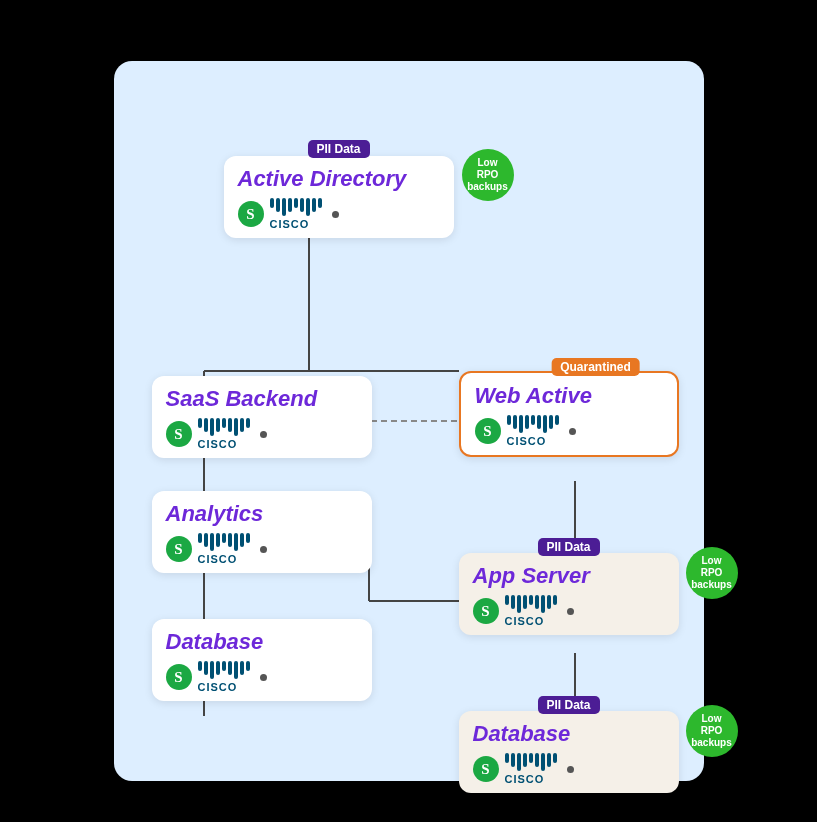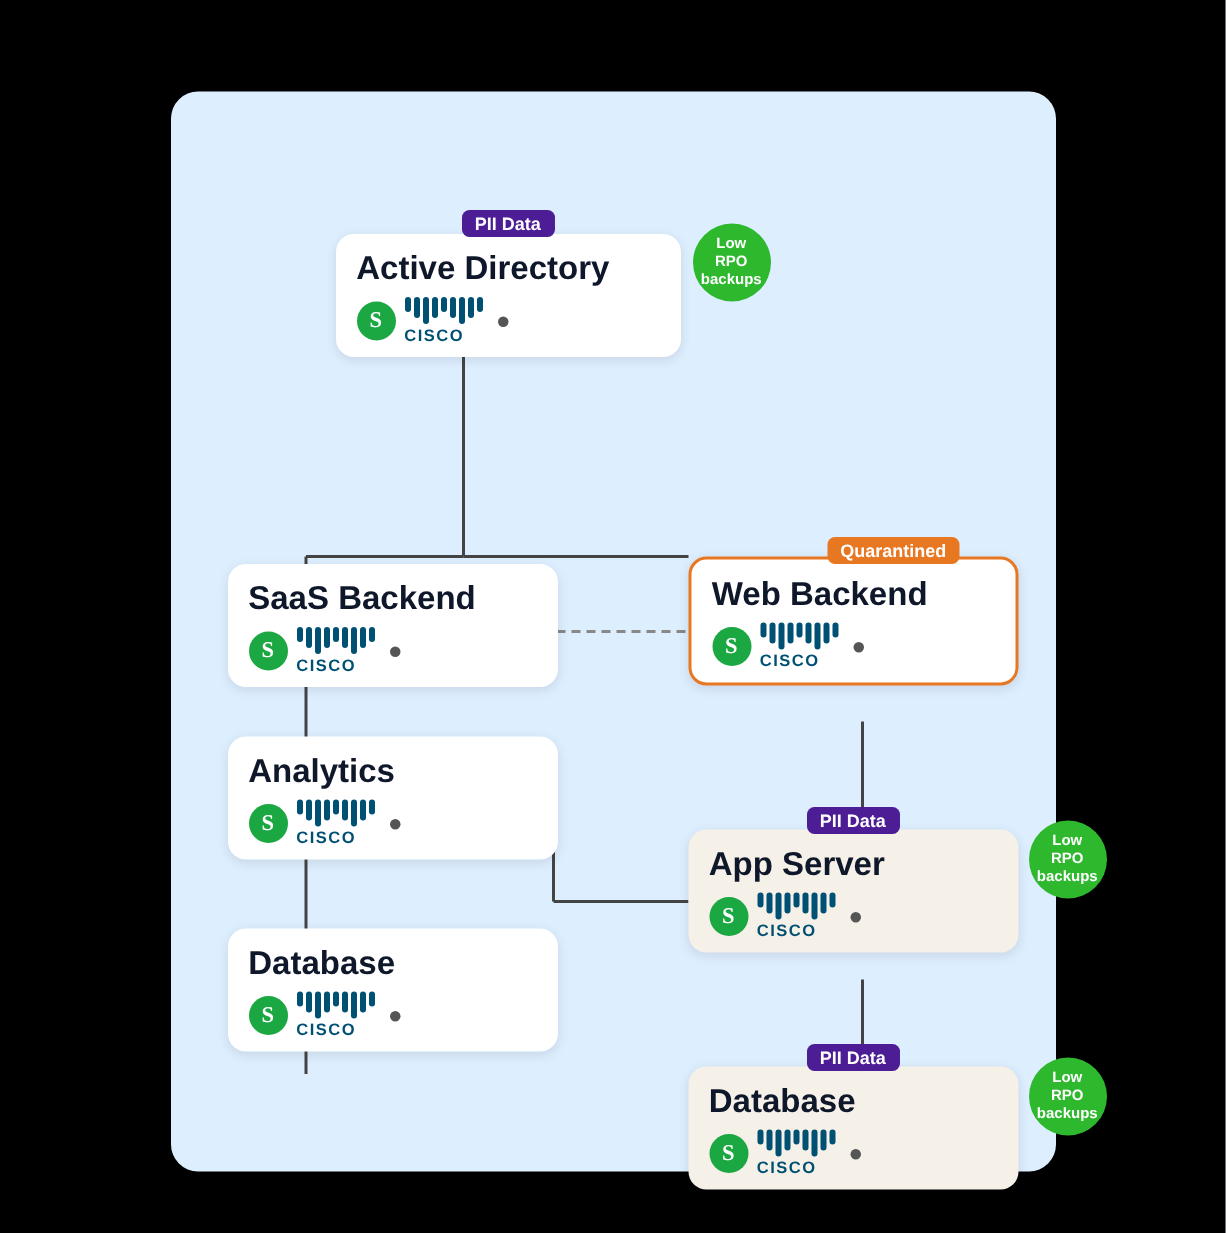--- a/index.html
+++ b/index.html
@@ -31,23 +31,24 @@
       display: flex;
       flex-direction: column;
       align-items: flex-start;
     }
     .node-card.quarantined {
       border: 2.5px solid #e87722;
     }
     .node-title {
       font-size: 22px;
       font-weight: 700;
-      color: #0f172a;
+      color: #6d28d9;
       margin-bottom: 6px;
       white-space: nowrap;
+      font-style: italic;
     }
     .cisco-bar {
       display: flex;
       align-items: center;
       gap: 6px;
     }
     
     .cisco-s {
       width: 26px;
       height: 26px;
@@ -251,21 +252,21 @@
           <div class="cisco-bar-segment" style="height:14px;"></div>
           <div class="cisco-bar-segment" style="height:10px;"></div>
         </div>
         <div class="cisco-text">CISCO</div>
       </div>
       <div class="cisco-dot"></div>
     </div>
   </div>
 
   <div class="node-card quarantined" style="left:345px; top:310px; width:220px;">
-    <div class="node-title">Web Backend</div>
+    <div class="node-title">Web Active</div>
     <div class="cisco-bar">
       <div class="cisco-s">S</div>
       <div class="cisco-waves">
         <div class="cisco-wave-row">
           <div class="cisco-bar-segment" style="height:10px;"></div>
           <div class="cisco-bar-segment" style="height:14px;"></div>
           <div class="cisco-bar-segment" style="height:18px;"></div>
           <div class="cisco-bar-segment" style="height:14px;"></div>
           <div class="cisco-bar-segment" style="height:10px;"></div>
           <div class="cisco-bar-segment" style="height:14px;"></div>

